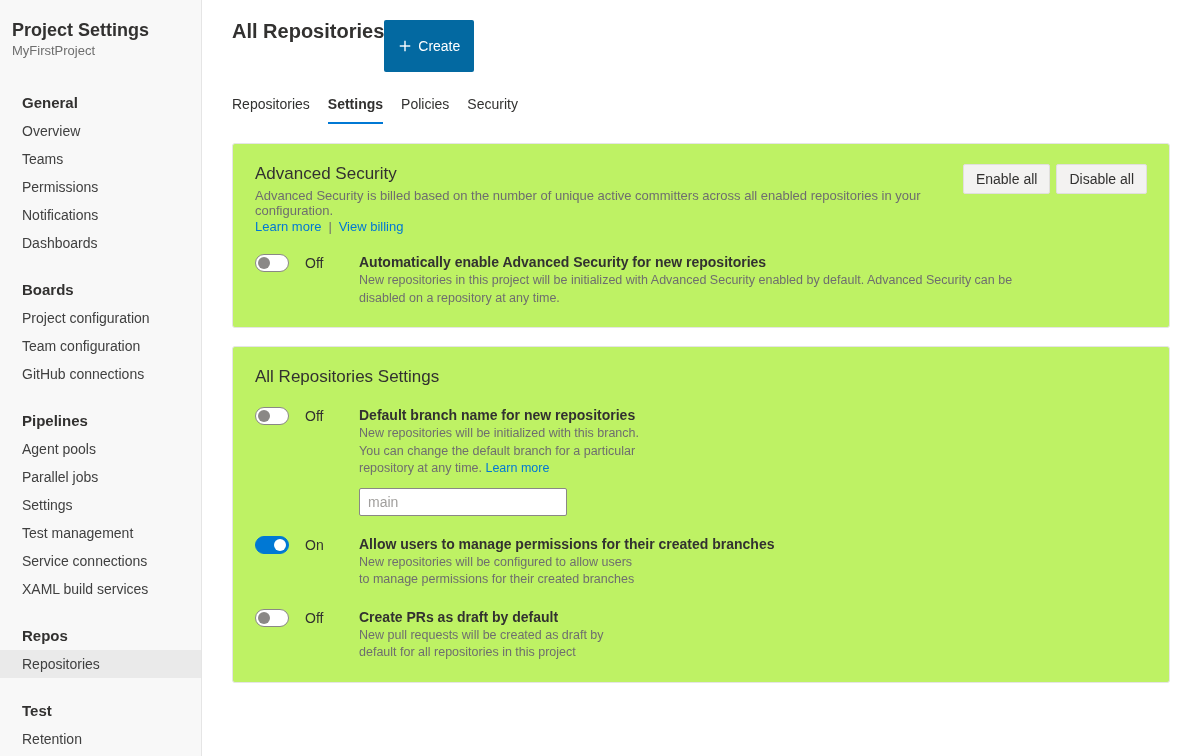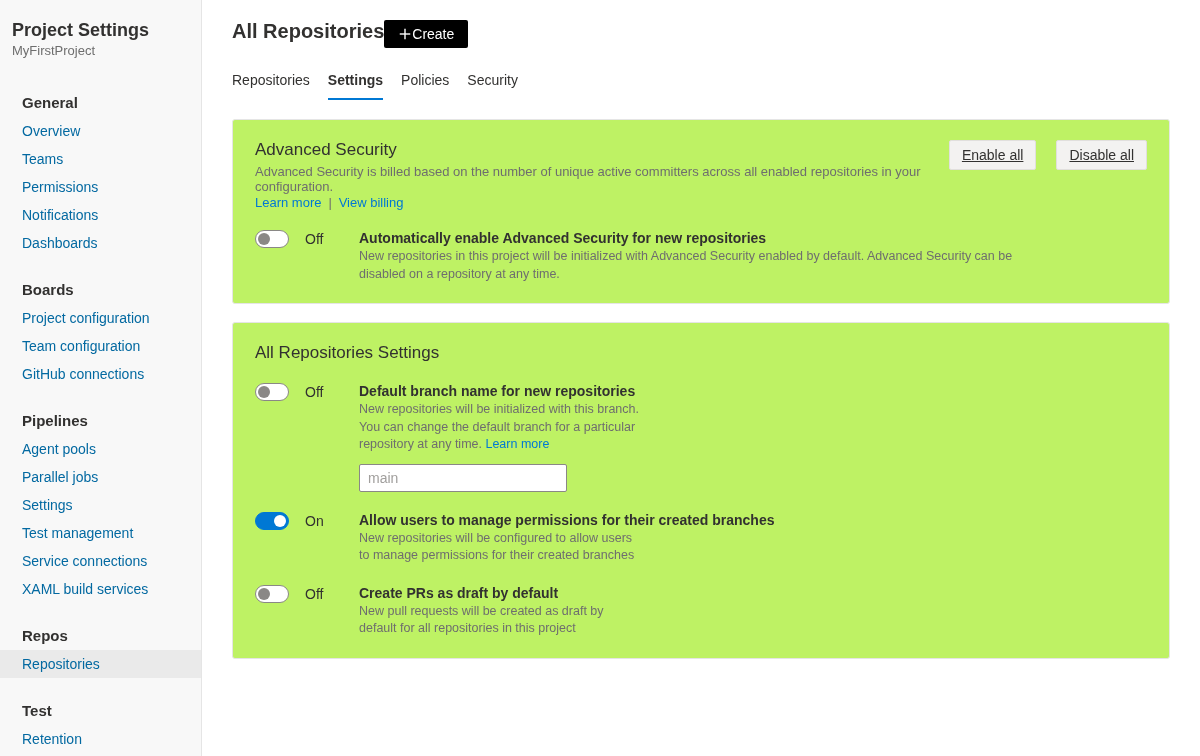--- a/index.html
+++ b/index.html
@@ -36,51 +36,51 @@
   .sidebar-group-title {
     font-size: 15px;
     font-weight: 600;
     padding: 6px 22px;
     color: #323130;
   }
   .sidebar-item {
     display: block;
     padding: 6px 22px;
     font-size: 14px;
-    color: #0369a1;
+    color: #404040;
     cursor: pointer;
   }
   .sidebar-item.active {
     background: #eaeaea;
   }
   .main {
     flex: 1;
     padding: 20px 30px;
     overflow-y: auto;
   }
   .page-header {
     display: flex;
     justify-content: flex-start;
     align-items: flex-start;
   }
   .page-title {
     font-size: 20px;
     font-weight: 600;
   }
   .btn-create {
-    background: #000000;
+    background: #0369a1;
     color: #fff;
     border: none;
-    padding: 6px 14px;
+    padding: 18px 14px;
     font-size: 14px;
     border-radius: 2px;
     cursor: pointer;
     display: inline-flex;
     align-items: center;
-    gap: 0;
+    gap: 6px;
   }
   .btn-create svg { width: 14px; height: 14px; }
   .tabs {
     display: flex;
     gap: 18px;
     margin-top: 18px;
     border-bottom: 1px solid transparent;
   }
   .tab {
     padding: 6px 0 10px 0;
@@ -118,23 +118,22 @@
   }
   .links a {
     color: #0078d4;
     text-decoration: none;
     font-size: 13px;
     cursor: pointer;
   }
   .links .sep { color: #6e6e6e; font-size: 13px; margin: 0 3px; }
   .action-buttons {
     display: flex;
-    gap: 20px;
+    gap: 6px;
     flex-shrink: 0;
-    text-decoration: underline;
   }
   .btn-grey {
     background: #f3f2f1;
     border: 1px solid #e1dfdd;
     padding: 6px 12px;
     font-size: 14px;
     border-radius: 2px;
     cursor: pointer;
     color: #323130;
   }

